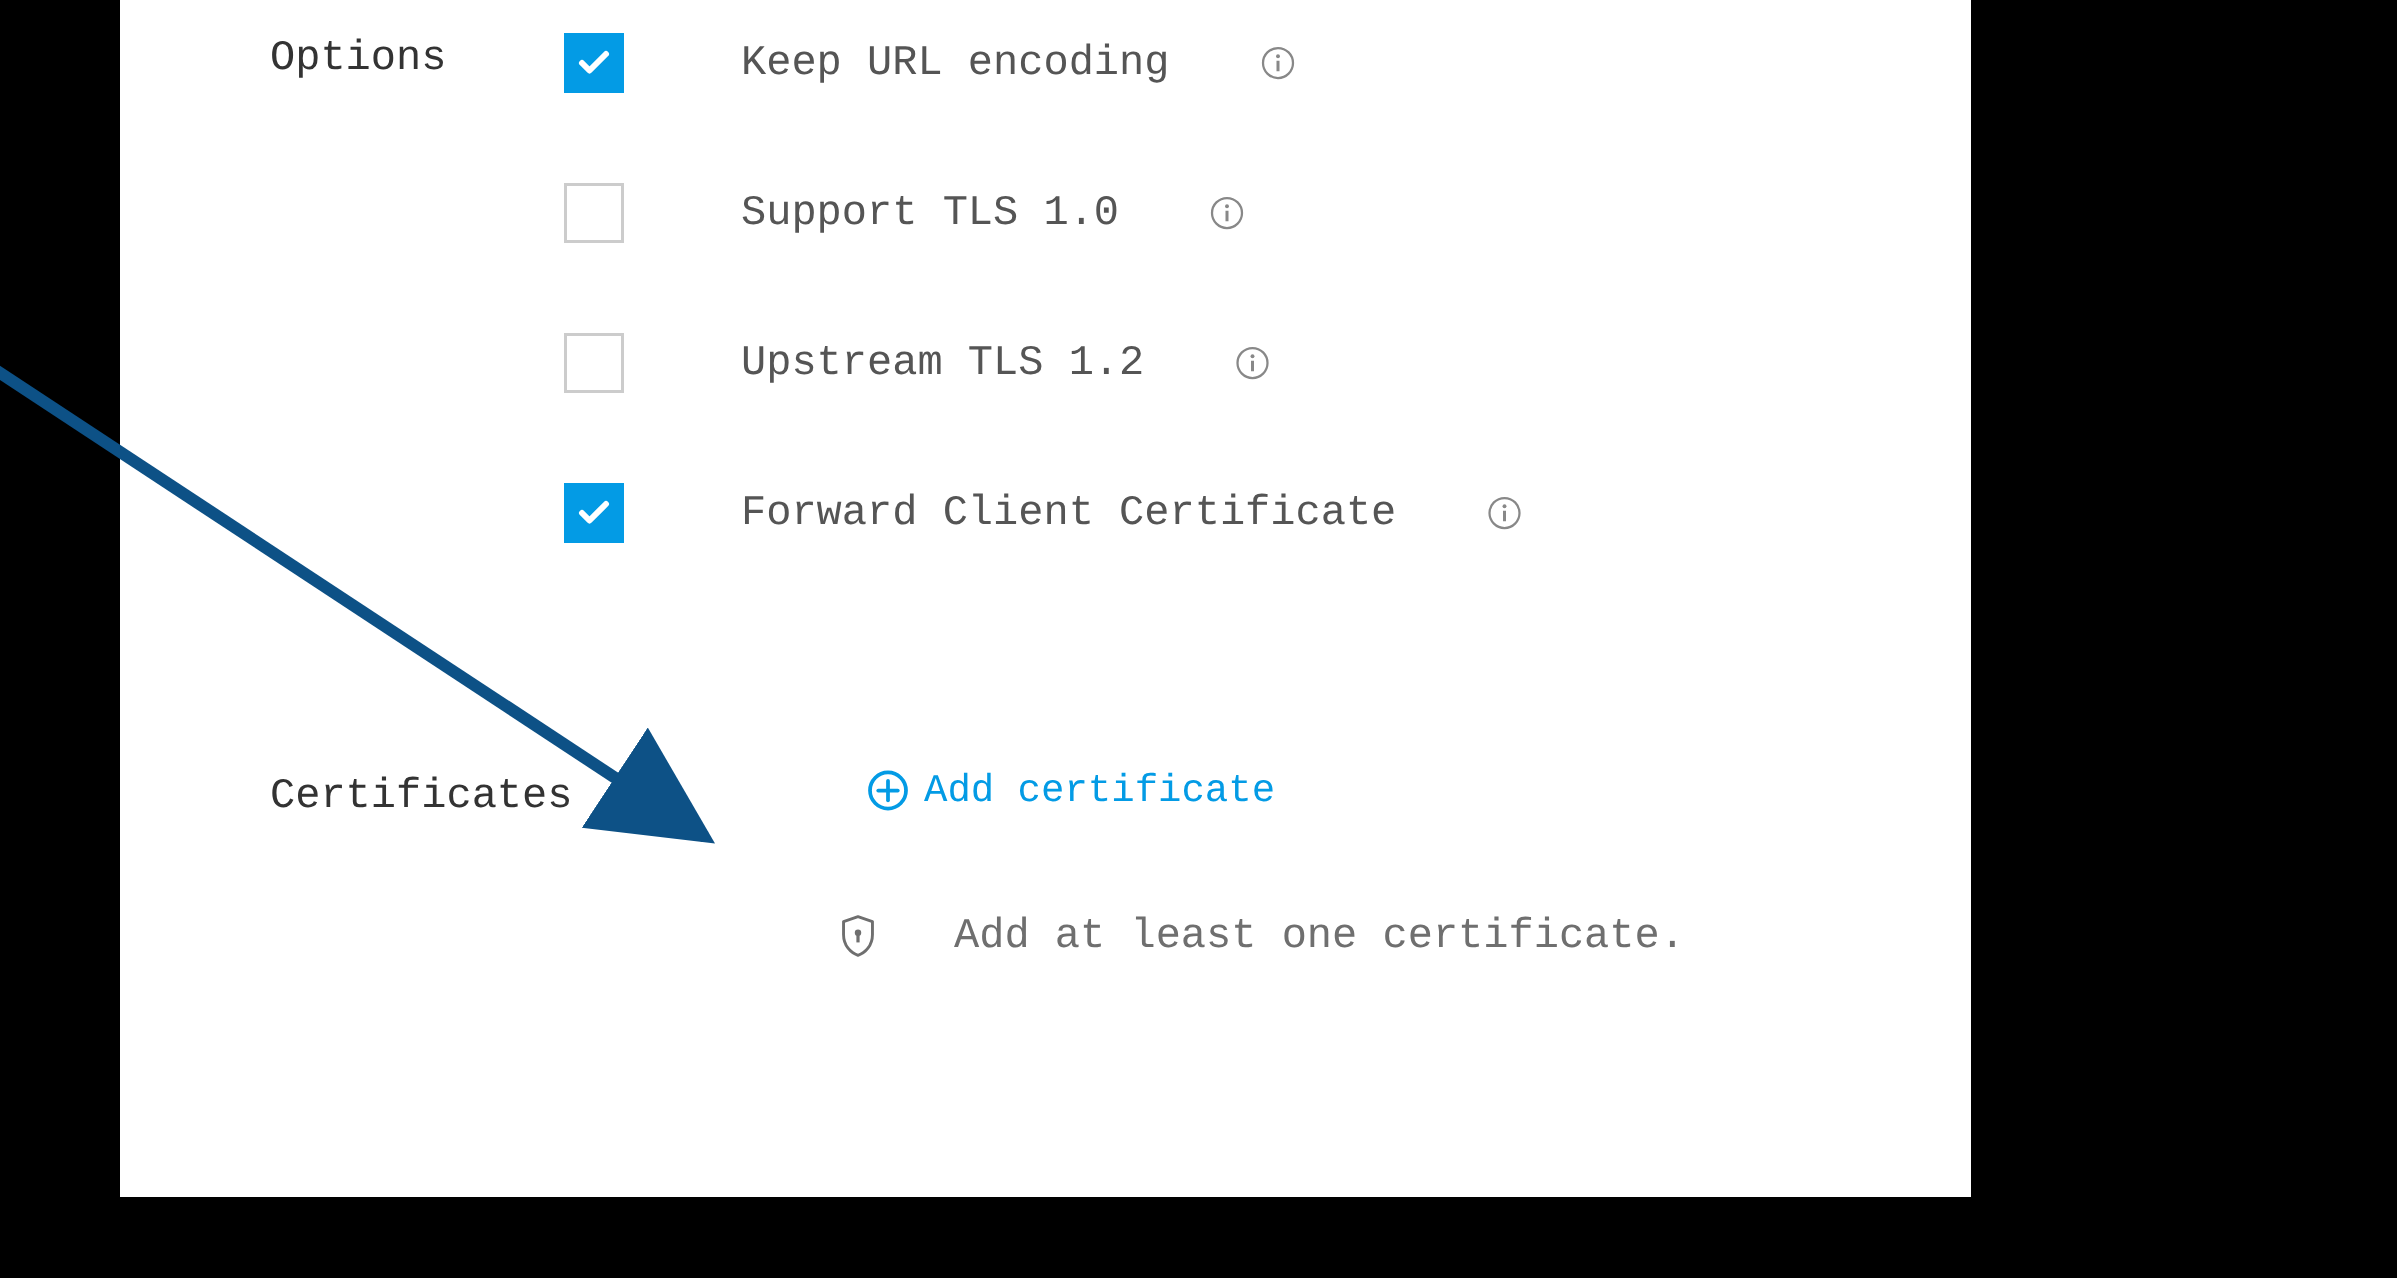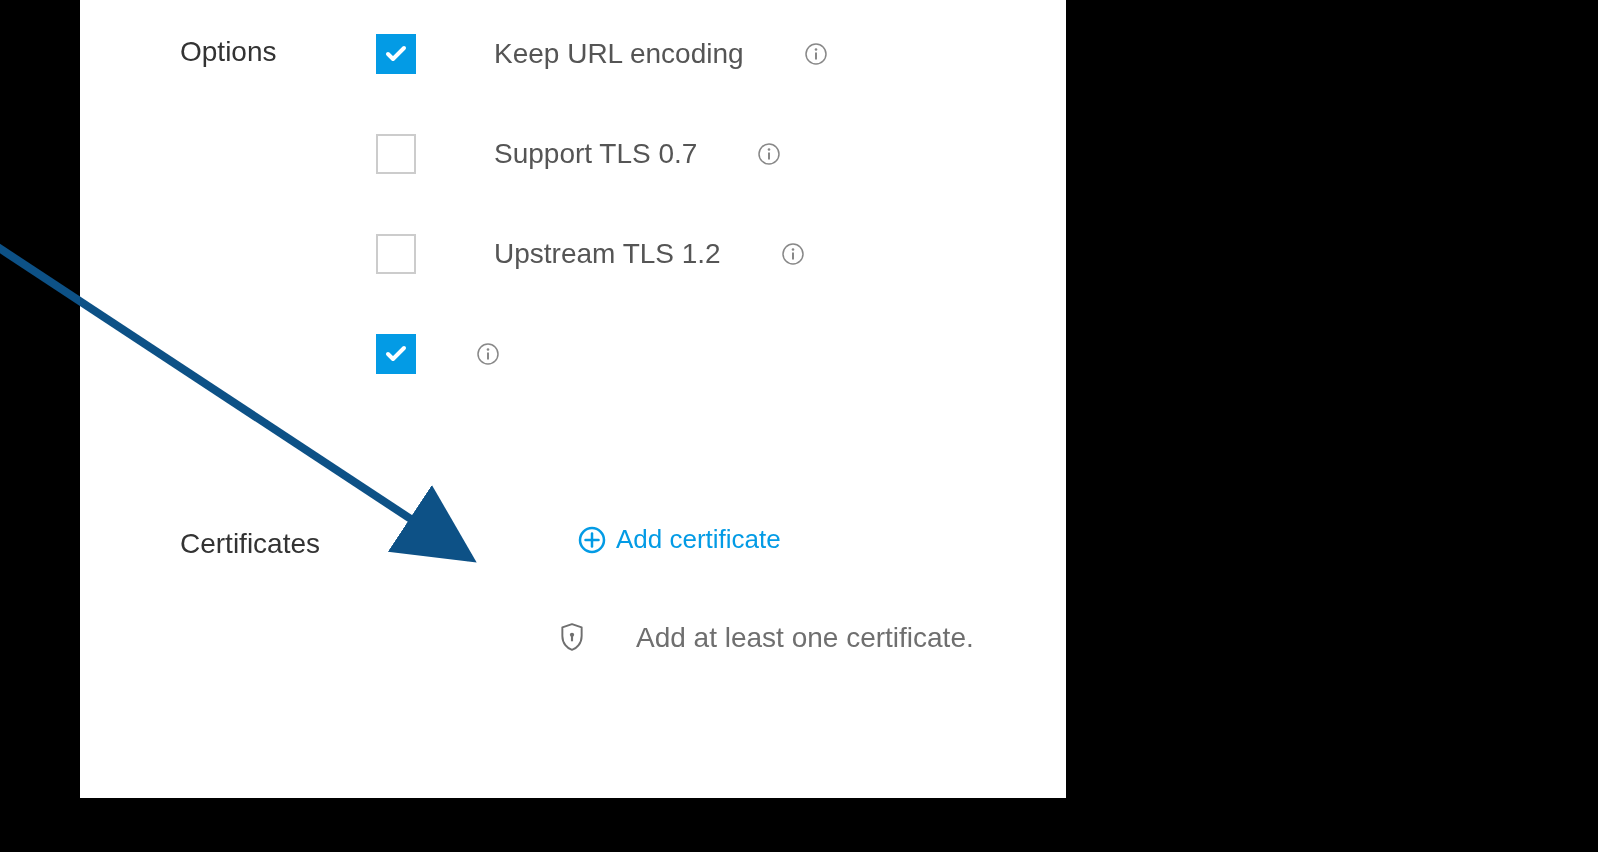--- a/index.html
+++ b/index.html
@@ -12,24 +12,25 @@
       height: 852px;
       background: #000;
       font-family: -apple-system, BlinkMacSystemFont, "Segoe UI", Helvetica, Arial, sans-serif;
       position: relative;
       overflow: hidden;
     }
     .panel {
       position: absolute;
       left: 80px;
       top: 0px;
-      width: 986px;
+      width: 1234px;
       height: 798px;
       background: #fff;
-      padding: 32px 0 0 0;
+      padding: 20px 0 0 0;
+      font-family: Liberation Mono, monospace;
     }
     .row {
       display: flex;
       align-items: flex-start;
     }
     .label-col {
       width: 296px;
       padding-left: 100px;
       font-size: 28px;
       color: #333333;
@@ -154,21 +155,21 @@
             <circle cx="12" cy="7.5" r="1.3" fill="#888"></circle>
             <rect x="11" y="10.5" width="2" height="7" fill="#888"></rect>
           </svg>
         </span>
       </div>
 
       <div class="checkbox-row">
         <span class="chk">
           
         </span>
-        <span class="opt-label">Support TLS 0.7</span>
+        <span class="opt-label">Support TLS 1.0</span>
         <span class="info-icon">
           <svg viewBox="0 0 24 24">
             <circle cx="12" cy="12" r="10" stroke="#888" stroke-width="1.5" fill="none"></circle>
             <circle cx="12" cy="7.5" r="1.3" fill="#888"></circle>
             <rect x="11" y="10.5" width="2" height="7" fill="#888"></rect>
           </svg>
         </span>
       </div>
 
       <div class="checkbox-row">
@@ -184,20 +185,21 @@
           </svg>
         </span>
       </div>
 
       <div class="checkbox-row">
         <span class="chk checked">
           <svg viewBox="0 0 24 24">
             <path d="M4 12 L9 17 L20 6" stroke="#fff" stroke-width="4" fill="none" stroke-linecap="round" stroke-linejoin="round"></path>
           </svg>
         </span>
+        <span class="opt-label">Forward Client Certificate</span>
         <span class="info-icon">
           <svg viewBox="0 0 24 24">
             <circle cx="12" cy="12" r="10" stroke="#888" stroke-width="1.5" fill="none"></circle>
             <circle cx="12" cy="7.5" r="1.3" fill="#888"></circle>
             <rect x="11" y="10.5" width="2" height="7" fill="#888"></rect>
           </svg>
         </span>
       </div>
 
     </div>

